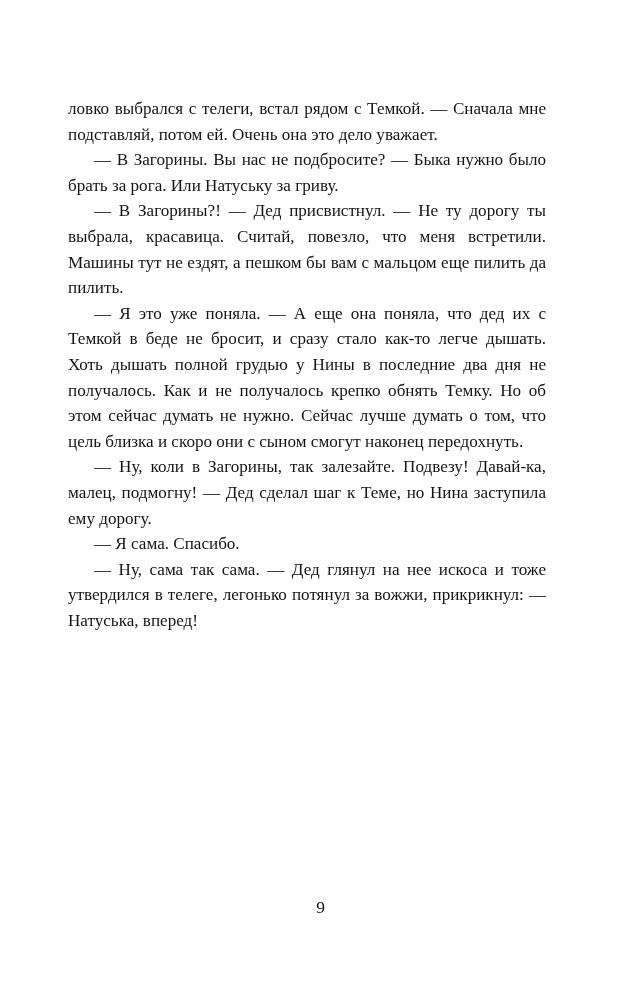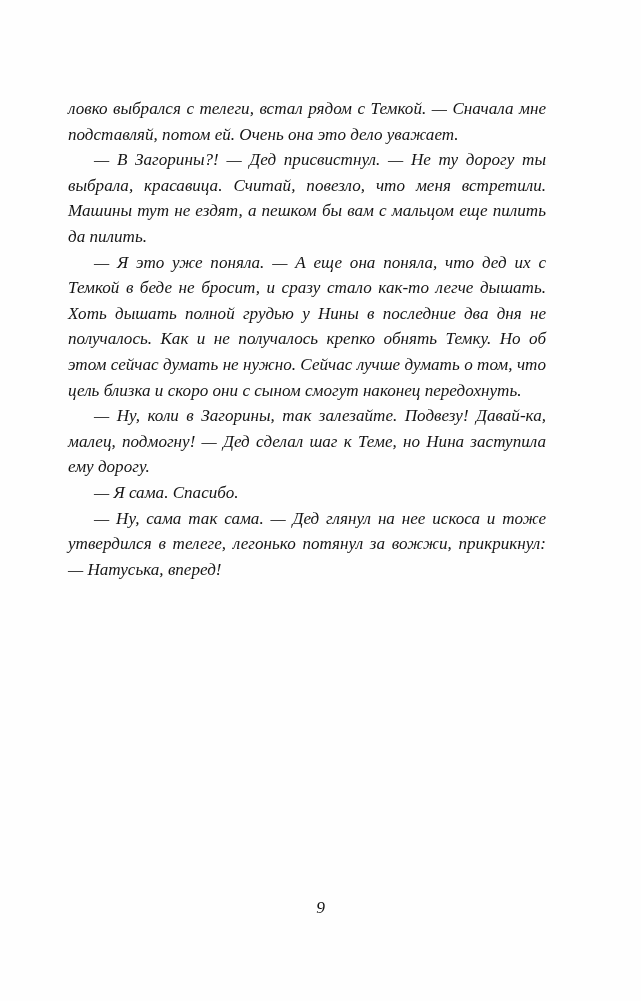--- a/index.html
+++ b/index.html
@@ -15,21 +15,20 @@
     color: #111111;
     overflow: hidden;
   }
   .page {
     position: absolute;
     left: 0;
     top: 0;
     width: 641px;
     height: 1001px;
     background: #fefefe;
-    font-style: italic;
   }
   .text-column {
     position: absolute;
     left: 68px;
     top: 96px;
     width: 478px;
   }
   p.para {
     margin: 0;
     font-size: 17.1px;
@@ -52,20 +51,21 @@
     line-height: 22px;
     color: #141414;
   }
 </style>
 </head>
 <body>
 
 <div class="page">
   <div class="text-column">
     <p class="para">ловко выбрался с телеги, встал рядом с Темкой. — Сначала мне подставляй, потом ей. Очень она это дело уважает.</p>
+    <p class="para indent">— В Загорины. Вы нас не подбросите? — Бы­ка нужно было брать за рога. Или Натуську за гриву.</p>
     <p class="para indent">— В Загорины?! — Дед присвистнул. — Не ту до­рогу ты выбрала, красавица. Считай, повезло, что меня встретили. Машины тут не ездят, а пешком бы вам с мальцом еще пилить да пилить.</p>
     <p class="para indent">— Я это уже поняла. — А еще она поняла, что дед их с Темкой в беде не бросит, и сразу стало как-то легче дышать. Хоть дышать полной грудью у Нины в последние два дня не получалось. Как и не получалось крепко обнять Темку. Но об этом сейчас думать не нужно. Сейчас лучше думать о том, что цель близка и скоро они с сыном смогут наконец передохнуть.</p>
     <p class="para indent">— Ну, коли в Загорины, так залезайте. Подве­зу! Давай-ка, малец, подмогну! — Дед сделал шаг к Теме, но Нина заступила ему дорогу.</p>
     <p class="para indent">— Я сама. Спасибо.</p>
     <p class="para indent">— Ну, сама так сама. — Дед глянул на нее искоса и тоже утвердился в телеге, легонько потянул за вожжи, прикрикнул: — Натуська, вперед!</p>
   </div>
   <div class="page-number">9</div>
 </div>
 
 </body></html>

